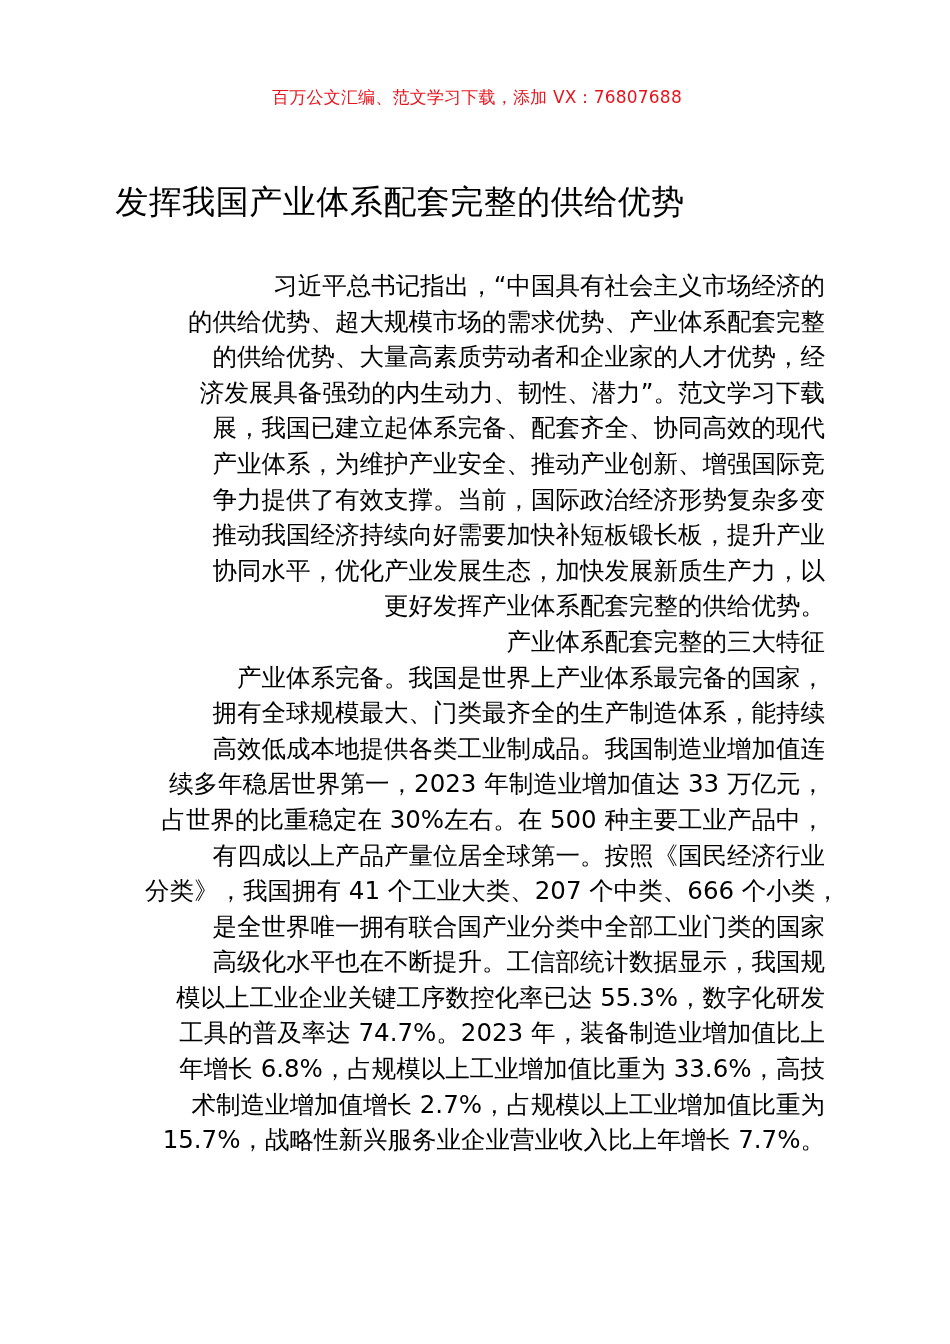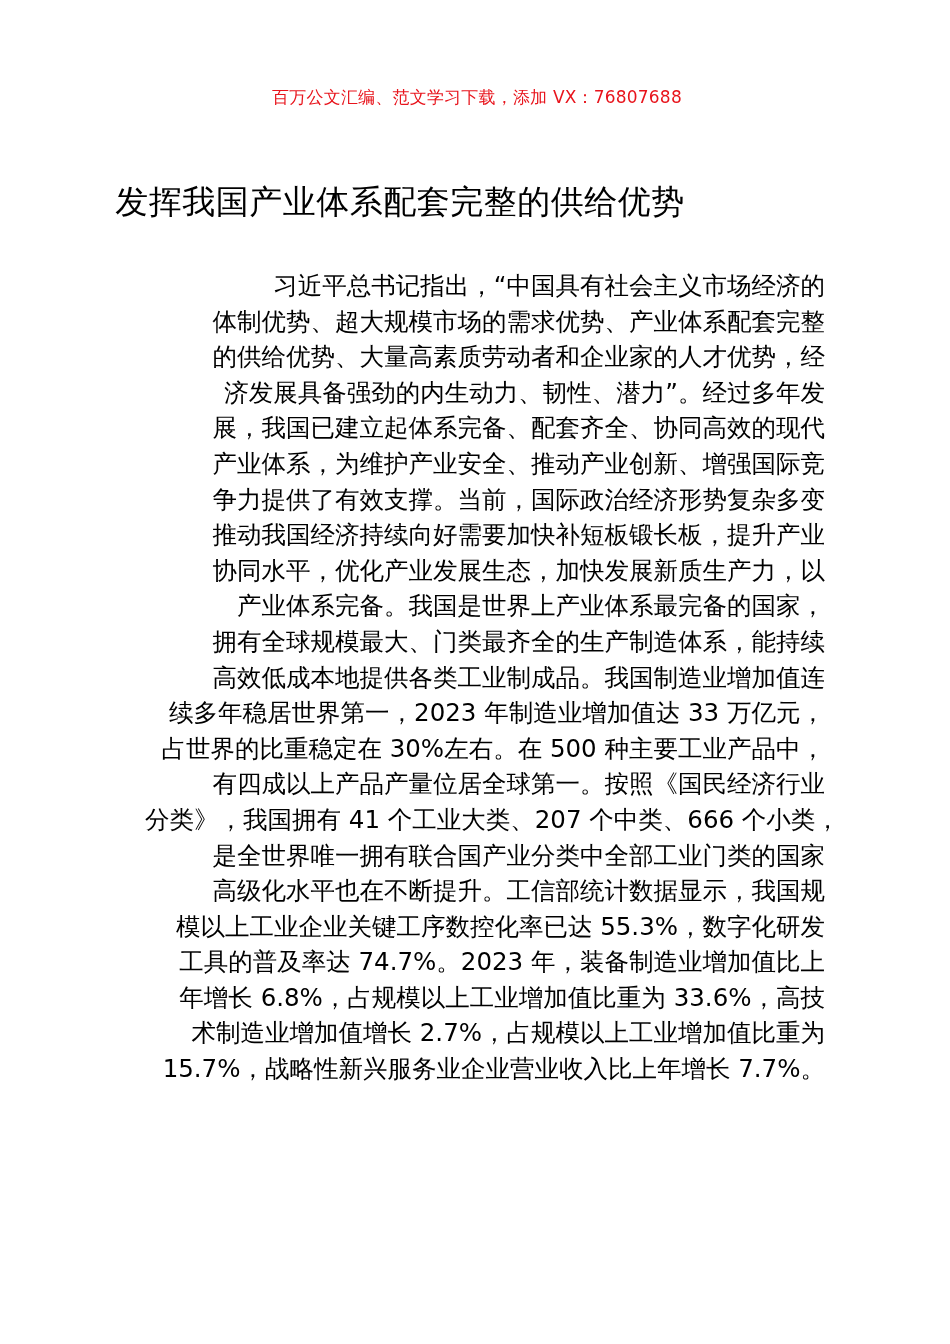--- a/index.html
+++ b/index.html
@@ -54,28 +54,30 @@
   </style>
 </head>
 <body>
 
 <div class="header-note">百万公文汇编、范文学习下载，添加 VX：76807688</div>
 
 <div class="doc-title">发挥我国产业体系配套完整的供给优势</div>
 
 <div class="body-text">
   <span class="line indent">习近平总书记指出，“中国具有社会主义市场经济的</span>
-  <span class="line">体制优势、超大规模市场的需求优势、产业体系配套完整</span>
+  <span class="line">的供给优势、超大规模市场的需求优势、产业体系配套完整</span>
   <span class="line">的供给优势、大量高素质劳动者和企业家的人才优势，经</span>
-  <span class="line">济发展具备强劲的内生动力、韧性、潜力”。经过多年发</span>
+  <span class="line">济发展具备强劲的内生动力、韧性、潜力”。范文学习下载</span>
   <span class="line">展，我国已建立起体系完备、配套齐全、协同高效的现代</span>
   <span class="line">产业体系，为维护产业安全、推动产业创新、增强国际竞</span>
   <span class="line">争力提供了有效支撑。当前，国际政治经济形势复杂多变</span>
   <span class="line">推动我国经济持续向好需要加快补短板锻长板，提升产业</span>
   <span class="line">协同水平，优化产业发展生态，加快发展新质生产力，以</span>
+  <span class="line">更好发挥产业体系配套完整的供给优势。</span>
+  <span class="line indent">产业体系配套完整的三大特征</span>
   <span class="line indent">产业体系完备。我国是世界上产业体系最完备的国家，</span>
   <span class="line">拥有全球规模最大、门类最齐全的生产制造体系，能持续</span>
   <span class="line">高效低成本地提供各类工业制成品。我国制造业增加值连</span>
   <span class="line">续多年稳居世界第一，2023 年制造业增加值达 33 万亿元，</span>
   <span class="line">占世界的比重稳定在 30%左右。在 500 种主要工业产品中，</span>
   <span class="line">有四成以上产品产量位居全球第一。按照《国民经济行业</span>
   <span class="line">分类》，我国拥有 41 个工业大类、207 个中类、666 个小类，</span>
   <span class="line">是全世界唯一拥有联合国产业分类中全部工业门类的国家</span>
   <span class="line">高级化水平也在不断提升。工信部统计数据显示，我国规</span>
   <span class="line">模以上工业企业关键工序数控化率已达 55.3%，数字化研发</span>

